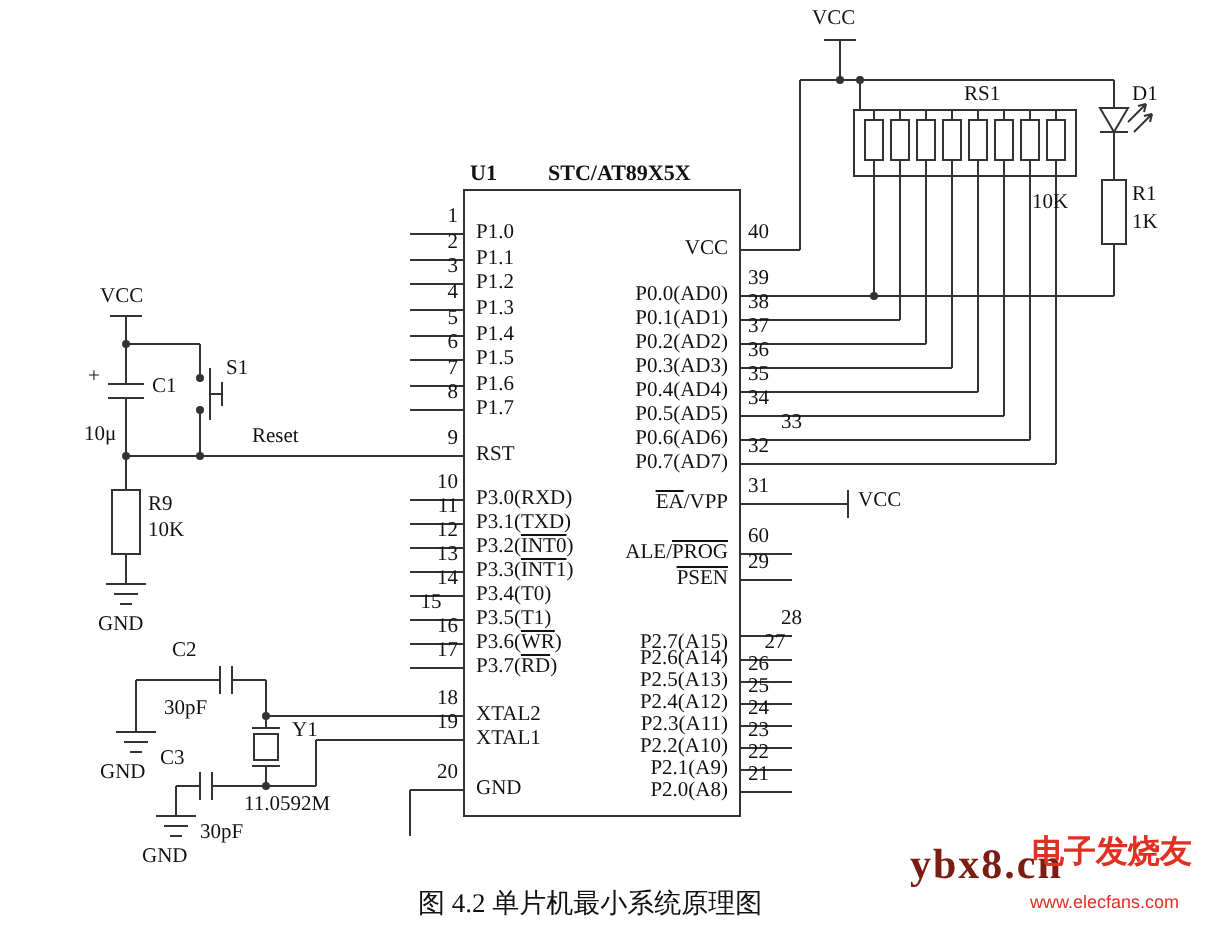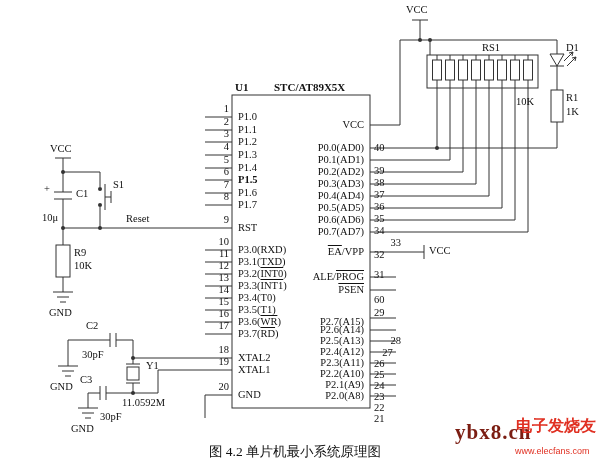--- a/index.html
+++ b/index.html
@@ -4,21 +4,21 @@
 <style>
   html,body{margin:0;padding:0;background:#fff;}
   #page{position:relative;width:603px;height:476px;background:#fff;overflow:hidden;
         font-family:"Liberation Serif",serif;color:#111;}
   svg{position:absolute;left:0;top:0;}
   .w{stroke:#333;stroke-width:1;fill:none;}
   .d{fill:#333;stroke:none;}
   .lbl{position:absolute;font-size:10.5px;line-height:12px;white-space:nowrap;color:#111;}
   .num{position:absolute;font-size:10.5px;line-height:12px;color:#111;}
   .num.l{width:27px;text-align:right;}
-  .num.r{width:27px;text-align:left;margin-top:31px;}
+  .num.r{width:27px;text-align:left;}
   .pin-l{width:118px;text-align:left;}
   .pin-r{width:116px;text-align:right;}
   .ov{text-decoration:overline;}
   .hdr{position:absolute;font-size:11px;font-weight:bold;}
   .caption{position:absolute;left:140px;top:443px;width:310px;text-align:center;
            font-size:13.5px;color:#111;}
   .wm-site{position:absolute;left:455px;top:420px;font-size:21px;font-weight:bold;
            color:#7b1d12;letter-spacing:1px;}
   .wm-brand{position:absolute;left:516px;top:416px;font-size:16px;font-weight:bold;color:#e03022;}
   .wm-url{position:absolute;left:515px;top:446px;font-size:9px;
@@ -220,40 +220,40 @@
   <div class="lbl pin-l" style="left: 238px; top: 111px;"><span>P1.0</span></div>
       <div class="num l" style="left: 202px; top: 103px;">1</div>
       <div class="lbl pin-l" style="left: 238px; top: 124px;"><span>P1.1</span></div>
       <div class="num l" style="left: 202px; top: 116px;">2</div>
       <div class="lbl pin-l" style="left: 238px; top: 136px;"><span>P1.2</span></div>
       <div class="num l" style="left: 202px; top: 128px;">3</div>
       <div class="lbl pin-l" style="left: 238px; top: 149px;"><span>P1.3</span></div>
       <div class="num l" style="left: 202px; top: 141px;">4</div>
       <div class="lbl pin-l" style="left: 238px; top: 162px;"><span>P1.4</span></div>
       <div class="num l" style="left: 202px; top: 154px;">5</div>
-      <div class="lbl pin-l" style="left: 238px; top: 174px; font-weight: bold;"><span>P1.5</span></div>
+      <div class="lbl pin-l" style="left: 238px; top: 174px;"><span>P1.5</span></div>
       <div class="num l" style="left: 202px; top: 166px;">6</div>
       <div class="lbl pin-l" style="left: 238px; top: 187px;"><span>P1.6</span></div>
       <div class="num l" style="left: 202px; top: 179px;">7</div>
       <div class="lbl pin-l" style="left: 238px; top: 199px;"><span>P1.7</span></div>
       <div class="num l" style="left: 202px; top: 191px;">8</div>
       <div class="lbl pin-l" style="left: 238px; top: 222px;"><span>RST</span></div>
       <div class="num l" style="left: 202px; top: 214px;">9</div>
       <div class="lbl pin-l" style="left: 238px; top: 244px;"><span>P3.0(RXD)</span></div>
       <div class="num l" style="left: 202px; top: 236px;">10</div>
       <div class="lbl pin-l" style="left: 238px; top: 256px;"><span>P3.1(TXD)</span></div>
       <div class="num l" style="left: 202px; top: 248px;">11</div>
       <div class="lbl pin-l" style="left: 238px; top: 268px;"><span>P3.2(</span><span class="ov">INT0</span><span>)</span></div>
       <div class="num l" style="left: 202px; top: 260px;">12</div>
       <div class="lbl pin-l" style="left: 238px; top: 280px;"><span>P3.3(</span><span class="ov">INT1</span><span>)</span></div>
       <div class="num l" style="left: 202px; top: 272px;">13</div>
       <div class="lbl pin-l" style="left: 238px; top: 292px;"><span>P3.4(T0)</span></div>
       <div class="num l" style="left: 202px; top: 284px;">14</div>
       <div class="lbl pin-l" style="left: 238px; top: 304px;"><span>P3.5(T1)</span></div>
-      <div class="num l" style="left: 202px; top: 296px;">15</div>
+      <div class="num l" style="left: 202px; top: 296px; text-align: center;">15</div>
       <div class="lbl pin-l" style="left: 238px; top: 316px;"><span>P3.6(</span><span class="ov">WR</span><span>)</span></div>
       <div class="num l" style="left: 202px; top: 308px;">16</div>
       <div class="lbl pin-l" style="left: 238px; top: 328px;"><span>P3.7(</span><span class="ov">RD</span><span>)</span></div>
       <div class="num l" style="left: 202px; top: 320px;">17</div>
       <div class="lbl pin-l" style="left: 238px; top: 352px;"><span>XTAL2</span></div>
       <div class="num l" style="left: 202px; top: 344px;">18</div>
       <div class="lbl pin-l" style="left: 238px; top: 364px;"><span>XTAL1</span></div>
       <div class="num l" style="left: 202px; top: 356px;">19</div>
       <div class="lbl pin-l" style="left: 238px; top: 389px;"><span>GND</span></div>
       <div class="num l" style="left: 202px; top: 381px;">20</div>

